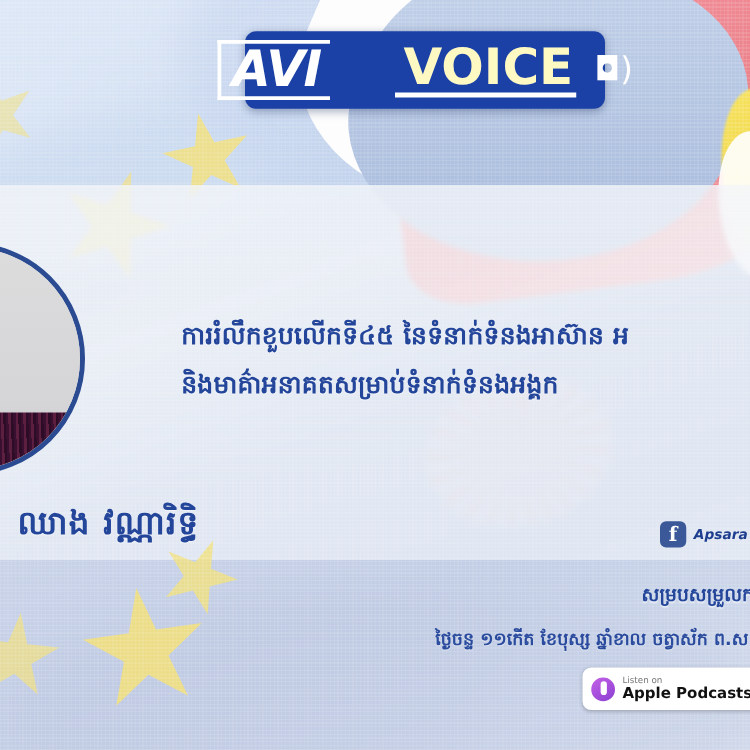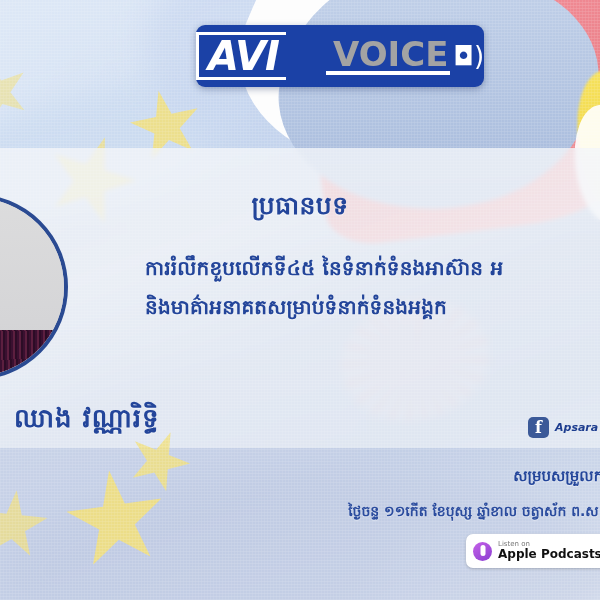--- a/index.html
+++ b/index.html
@@ -108,30 +108,30 @@
     background-image:
       repeating-linear-gradient(0deg, rgba(255,255,255,.55) 0 1px, rgba(0,0,0,0) 1px 3px),
       repeating-linear-gradient(90deg, rgba(255,255,255,.45) 0 1px, rgba(0,0,0,0) 1px 3px);
   }
 
   
   .logo{
     position:absolute; left:196px; top:25px; width:288px; height:62px;
     background:#1b41a6; border-radius:9px;
     box-shadow:0 2px 7px rgba(20,40,90,.35);
-    display:flex; align-items:center; justify-content:center; gap:0;
+    display:flex; align-items:center; justify-content:center; gap:12px;
   }
   .logo-avi{
     color:#fff; font-weight:bold; font-size:40px; letter-spacing:-1px;
     font-family:"DejaVu Sans","Liberation Sans",sans-serif;
     border:3px solid #fff; border-right:none; padding:1px 7px 1px 9px;
     line-height:1; font-style:italic;
   }
   .logo-voice{
-    color:#a3a3a3; font-weight:bold; font-size:34px; line-height:1;
+    color:#fef9c3; font-weight:bold; font-size:40px; line-height:1;
     padding:0 2px 0 7px; border-bottom:4px solid #fff;
     font-family:"DejaVu Sans","Liberation Sans",sans-serif;
     margin-left:40px;
   }
   .logo-wave{ margin-left:3px; color:#fff; font-size:26px; line-height:1; }
 
   
   .portrait{
     position:absolute; left:-118px; top:194px; width:186px; height:186px;
     border-radius:50%; border:4px solid #2a4a92; overflow:hidden;
@@ -248,21 +248,20 @@
     <span class="logo-avi">AVI</span>
     <span class="logo-voice">VOICE</span>
     <span class="logo-wave">◘)</span>
   </div>
 
   <div class="portrait">
     <div class="face"></div>
     <div class="hair"></div>
   </div>
 
-  <div class="kh pre-title">ប្រធានបទ</div>
 
   <div class="kh title-line l1">ការរំលឹកខួបលើកទី៤៥ នៃទំនាក់ទំនងអាស៊ាន អ</div>
 
   <div class="kh speaker">ឈាង វណ្ណារិទ្ធិ</div>
 
   <div class="kh title-line l2">និងមាគ៌ាអនាគតសម្រាប់ទំនាក់ទំនងអង្គក</div>
 
   <div class="kh host-line">សម្របសម្រួលកម្មវិធីដោ</div>
 
   <div class="kh date-line">ថ្ងៃចន្ទ ១១កើត ខែបុស្ស ឆ្នាំខាល ចត្វាស័ក ព.ស ២៥៦</div>

